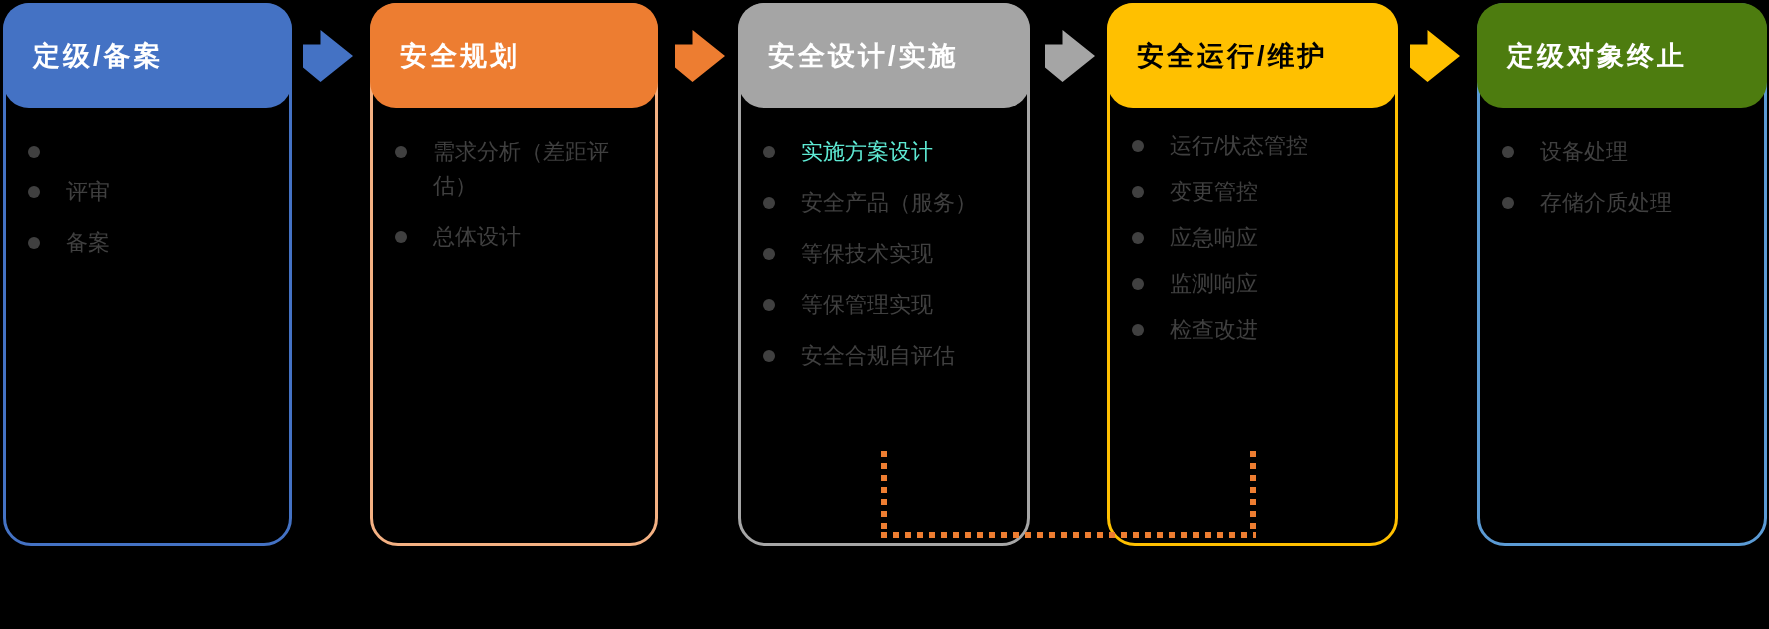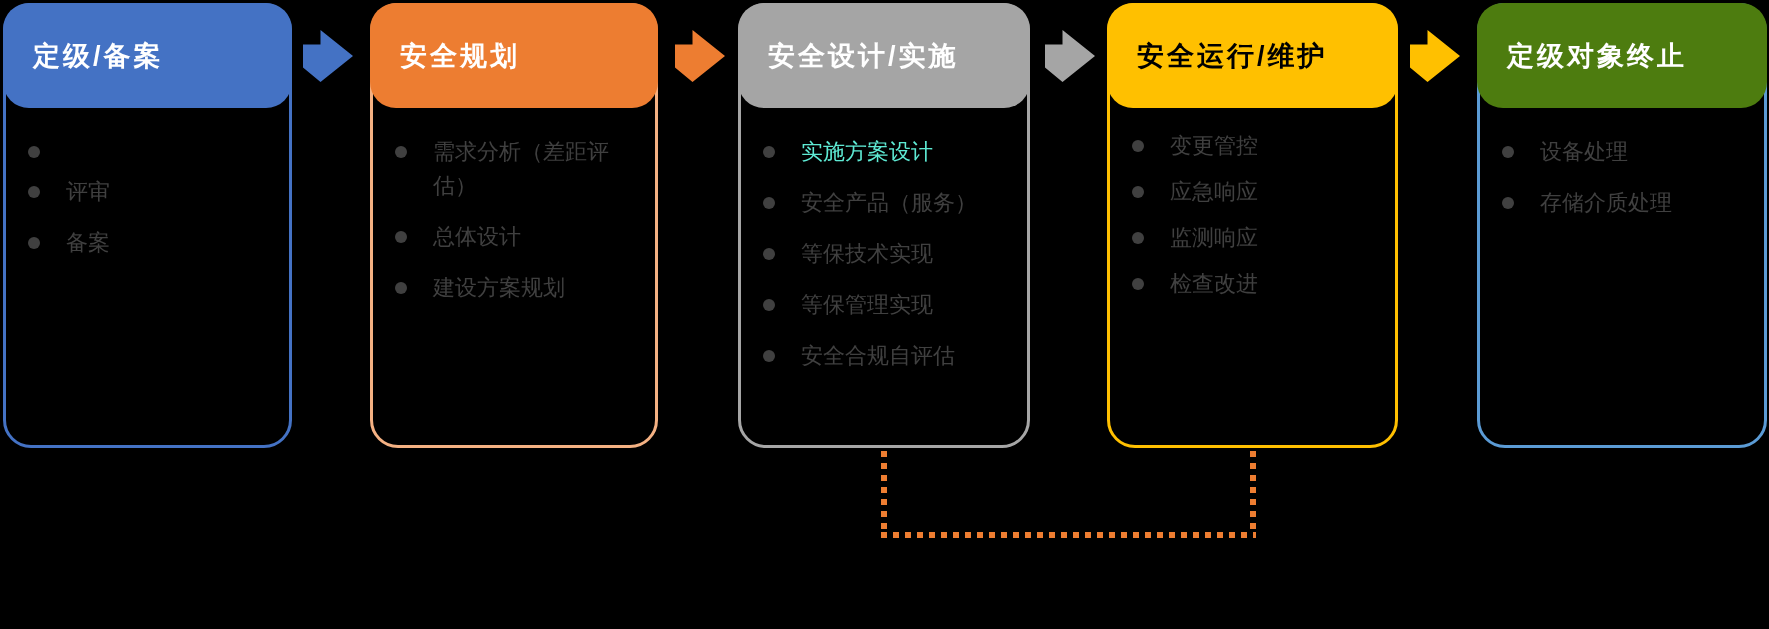--- a/index.html
+++ b/index.html
@@ -6,21 +6,21 @@
   #canvas{
     position:relative;
     width:1769px;height:629px;
     background:#000;
     font-family:"Liberation Sans","DejaVu Sans",sans-serif;
     overflow:hidden;
   }
   .card{
     position:absolute;
     top:3px;
-    height:445px;
+    height:543px;
     border:3px solid;
     border-radius:28px;
     box-sizing:border-box;
     background:transparent;
   }
   .card-header{
     margin:-3px -3px 0 -3px;
     height:105px;
     border-radius:26px;
     display:flex;
@@ -100,24 +100,20 @@
   <li class="item">
     <span class="bullet" style="background: rgb(64, 64, 64);"></span>
     <span class="item-label" style="color: rgb(64, 64, 64);">需求分析（差距评估）</span>
   </li>
 
   <li class="item">
     <span class="bullet" style="background: rgb(64, 64, 64);"></span>
     <span class="item-label" style="color: rgb(64, 64, 64);">总体设计</span>
   </li>
 
-  <li class="item">
-    <span class="bullet" style="background: rgb(64, 64, 64);"></span>
-    <span class="item-label" style="color: rgb(64, 64, 64);">建设方案规划</span>
-  </li>
 </ul>
   </div>
 
   <div class="card" style="left: 738px; width: 292px; border-color: rgb(166, 166, 166);">
     <div class="card-header" style="background: rgb(165, 165, 165);">
       <span class="card-title" style="color: rgb(255, 255, 255);">安全设计/实施</span>
     </div>
     <ul class="item-list">
   <li class="item">
     <span class="bullet" style="background: rgb(64, 64, 64);"></span>
@@ -144,20 +140,24 @@
     <span class="item-label" style="color: rgb(64, 64, 64);">安全合规自评估</span>
   </li>
 </ul>
   </div>
 
   <div class="card compact" style="left: 1107px; width: 291px; border-color: rgb(255, 192, 0);">
     <div class="card-header" style="background: rgb(255, 192, 0);">
       <span class="card-title" style="color: rgb(0, 0, 0);">安全运行/维护</span>
     </div>
     <ul class="item-list">
+  <li class="item">
+    <span class="bullet" style="background: rgb(64, 64, 64);"></span>
+    <span class="item-label" style="color: rgb(64, 64, 64);">运行/状态管控</span>
+  </li>
 
   <li class="item">
     <span class="bullet" style="background: rgb(64, 64, 64);"></span>
     <span class="item-label" style="color: rgb(64, 64, 64);">变更管控</span>
   </li>
 
 
   <li class="item">
     <span class="bullet" style="background: rgb(64, 64, 64);"></span>
     <span class="item-label" style="color: rgb(64, 64, 64);">应急响应</span>

